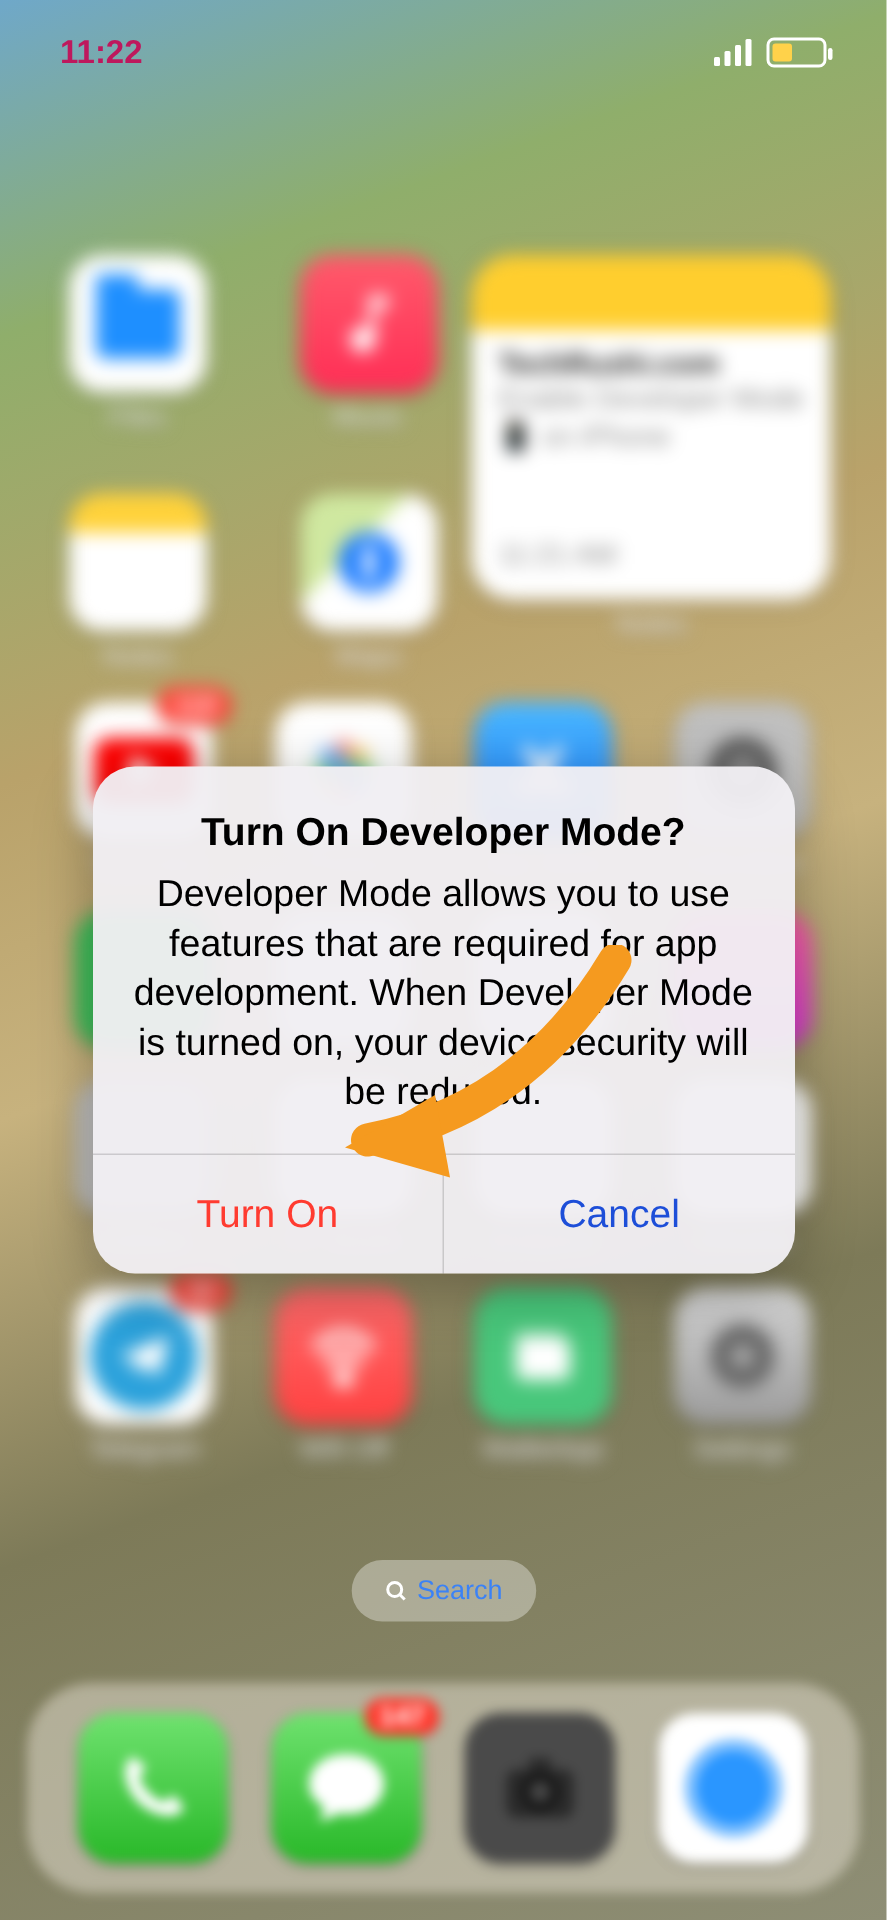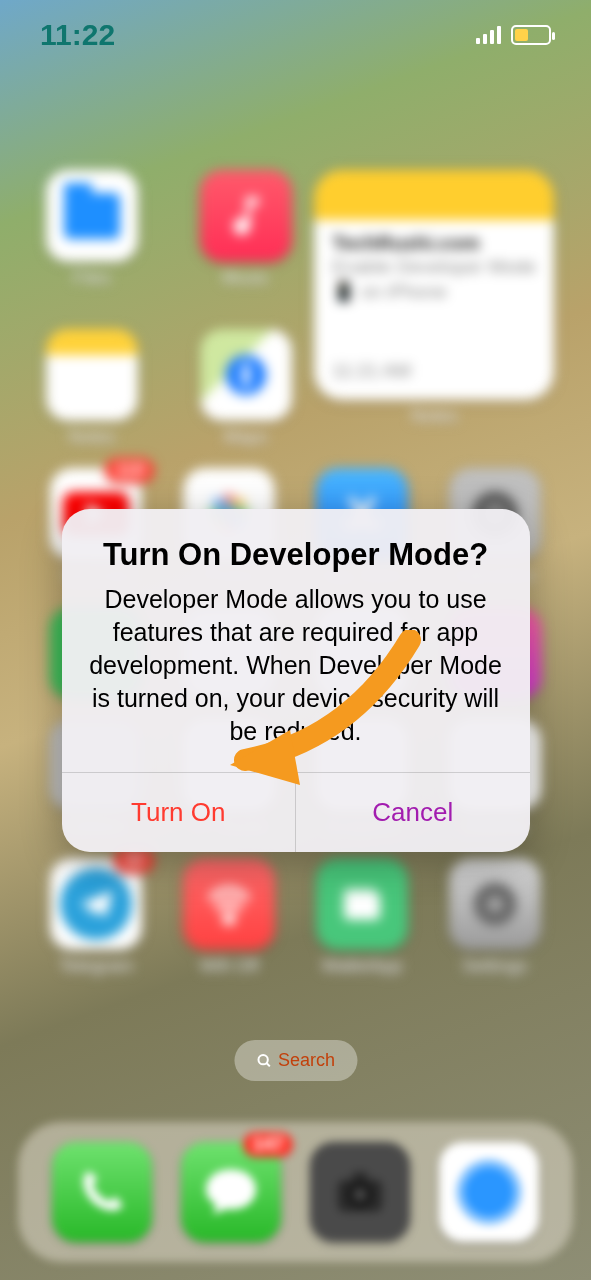--- a/index.html
+++ b/index.html
@@ -2,21 +2,21 @@
 <html><head>
 <meta charset="utf-8">
 <style>
   * { box-sizing: border-box; margin: 0; padding: 0; }
   html, body { width: 591px; height: 1280px; overflow: hidden; font-family: -apple-system, "Helvetica Neue", Arial, sans-serif; }
   body {
     position: relative;
     background: linear-gradient(160deg,#6fa8c9 0%, #8fae6b 15%, #b9a26a 35%, #c7b27e 50%, #7d7a58 70%, #8e8e75 100%);
   }
   
-  .status-bar { position:absolute; top:0; left:0; right:0; height:70px; display:flex; align-items:center; justify-content:space-between; padding:0 40px; color:#0f766e; font-weight:600; font-size:30px; }
+  .status-bar { position:absolute; top:0; left:0; right:0; height:70px; display:flex; align-items:center; justify-content:space-between; padding:0 40px; color:#be185d; font-weight:600; font-size:22px; }
   .status-right { display:flex; align-items:center; gap:10px; }
   .bars { display:flex; align-items:flex-end; gap:3px; height:18px;}
   .bars span{ width:4px; background:#fff; border-radius:1px;}
   .bars span:nth-child(1){height:6px;}
   .bars span:nth-child(2){height:10px;}
   .bars span:nth-child(3){height:14px;}
   .bars span:nth-child(4){height:18px;}
   .battery { width:40px; height:20px; border:2px solid #fff; border-radius:5px; position:relative;}
   .battery::after{content:""; position:absolute; right:-6px; top:5px; width:3px; height:8px; background:#fff; border-radius:2px;}
   .battery .fill{ position:absolute; left:2px; top:2px; bottom:2px; width:35%; background:#ffd24a; border-radius:2px;}
@@ -49,38 +49,38 @@
   .ic-wallet{background:#48c77b;}
   .ic-settings{background:linear-gradient(#d7d7d7,#9a9a9a);}
   
   .widget { width:240px; height:230px; background:#fff; border-radius:28px; padding:18px; box-shadow:0 2px 10px rgba(0,0,0,.2); display:flex; flex-direction:column;}
   .widget .top{height:50px;background:#ffce2e;margin:-18px -18px 12px -18px;border-radius:28px 28px 0 0;}
   .widget .title{font-weight:700;font-size:20px;color:#222;}
   .widget .sub{color:#888;font-size:19px;line-height:1.3;}
   .widget .time{color:#888;font-size:19px;margin-top:auto;}
   .widget-label{color:#fff;font-size:18px;text-align:center;margin-top:6px;text-shadow:0 1px 2px rgba(0,0,0,.5);}
   
-  .search-pill{ position:absolute; left:50%; transform:translateX(-50%); top:1040px; background:rgba(255,255,255,.35); color:#c2410c; font-size:18px; padding:10px 22px; border-radius:30px; display:flex; align-items:center; gap:6px;}
+  .search-pill{ position:absolute; left:50%; transform:translateX(-50%); top:1040px; background:rgba(255,255,255,.35); color:#3b82f6; font-size:18px; padding:10px 22px; border-radius:30px; display:flex; align-items:center; gap:6px;}
   
   .dock { position:absolute; bottom:18px; left:18px; right:18px; height:140px; background:rgba(220,215,200,.55); border-radius:44px; display:flex; justify-content:space-around; align-items:center; padding:0 20px;}
   .dock .icon{width:100px;height:100px;border-radius:24px;}
   .ic-phone{background:linear-gradient(#6fe26f,#28b828);}
   .ic-messages{background:linear-gradient(#6fe26f,#28b828);}
   .ic-camera{background:#4a4a4a;}
   .ic-safari{background:#fff;}
   
   .alert-wrap { position:absolute; inset:0; display:flex; align-items:center; justify-content:center; pointer-events:none;}
   .alert { width:468px; background:rgba(240,238,242,.96); border-radius:28px; box-shadow:0 10px 40px rgba(0,0,0,.3); pointer-events:auto; position:relative; top:40px;}
   .alert-body{ padding:28px 22px 24px 22px; text-align:center;}
-  .alert-title{ font-size:31px; font-weight:700; color:#000; margin-bottom:10px;}
+  .alert-title{ font-size:26px; font-weight:700; color:#000; margin-bottom:10px;}
   .alert-msg{ font-size:25px; color:#000; line-height:1.32;}
   .alert-buttons{ display:flex; border-top:1px solid rgba(0,0,0,.15);}
   .alert-btn{ flex:1; padding:24px 0; font-size:26px; text-align:center; cursor:pointer;}
   .alert-btn.destructive{ color:#ff3b30;}
-  .alert-btn.cancel{ color:#a21caf; border-left:1px solid rgba(0,0,0,.15);}
+  .alert-btn.cancel{ color:#1d4ed8; border-left:1px solid rgba(0,0,0,.15);}
   
   .arrow{ position:absolute; width:220px; height:160px; left:210px; top:630px; pointer-events:none; z-index:50;}
 </style>
 </head>
 <body>
 
 <div class="home">
 
   <div class="status-bar" style="filter:none;position:relative;top:-90px;">
   </div>

